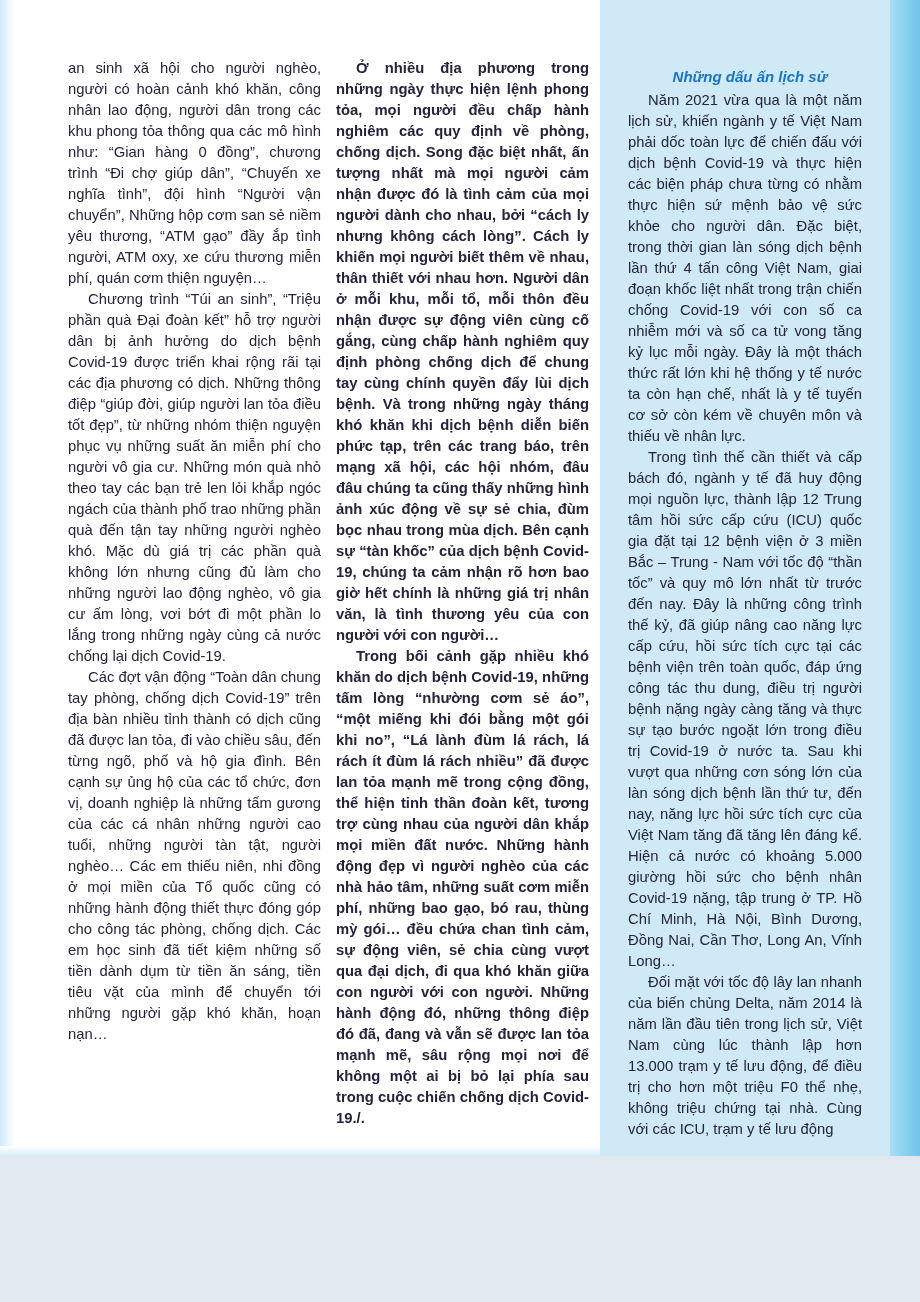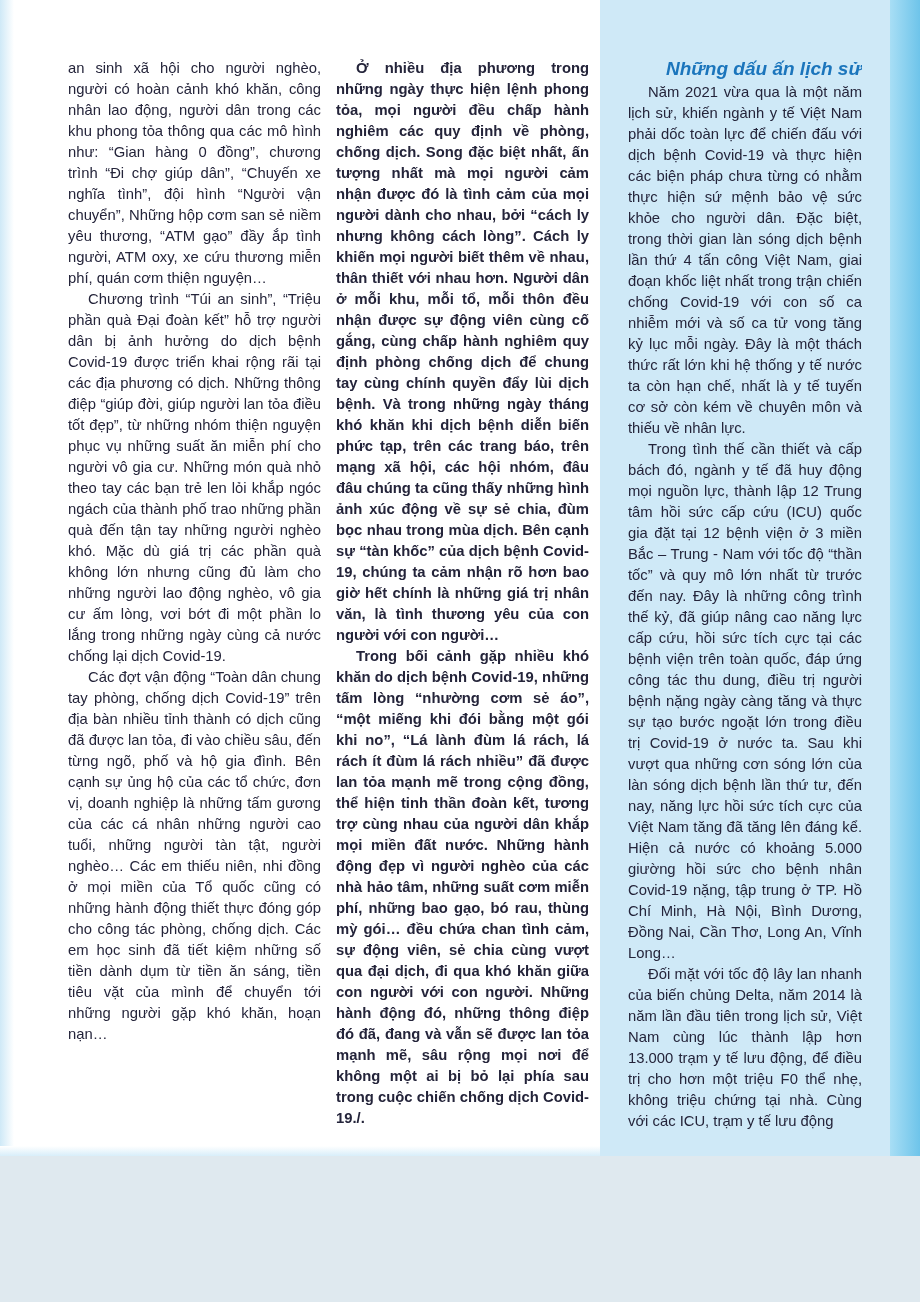--- a/index.html
+++ b/index.html
@@ -30,21 +30,21 @@
     text-align:justify; color:#24243a;
     font-size:14.8px; line-height:21px;
   }
   .col p { text-indent:20px; margin:0; }
   .col p.no-indent { text-indent:0; }
   .col1 { left:68px;  width:253px; max-height:1150px; overflow:hidden; }
   .col2 { left:336px; width:253px; max-height:1150px; overflow:hidden;font-weight:bold; }
   .col3 { left:628px; width:234px; max-height:1238px; overflow:hidden; }
   .col3 h3 {
     color:#1b75bc; font-style:italic; font-weight:bold;
-    font-size:19px; text-indent:10px; margin:0 0 3px 0; text-align:right;
+    font-size:15px; text-indent:10px; margin:8px 0 3px 0; text-align:center;
   }
   .footer {
     position:absolute; left:66px; top:1206px; z-index:3;
     display:flex; align-items:center;
   }
   .tri {
     width:0; height:0;
     border-left:16px solid #1b75bc;
     border-top:9px solid transparent;
     border-bottom:9px solid transparent;

